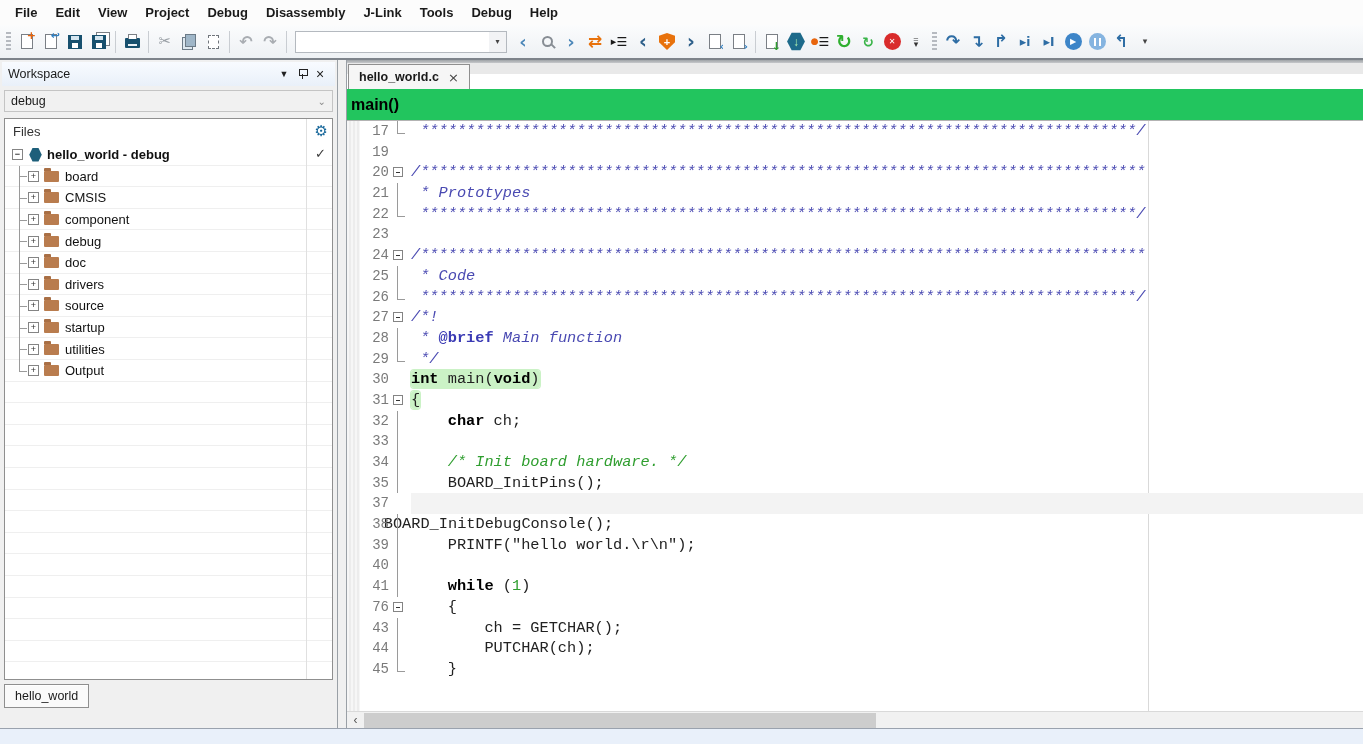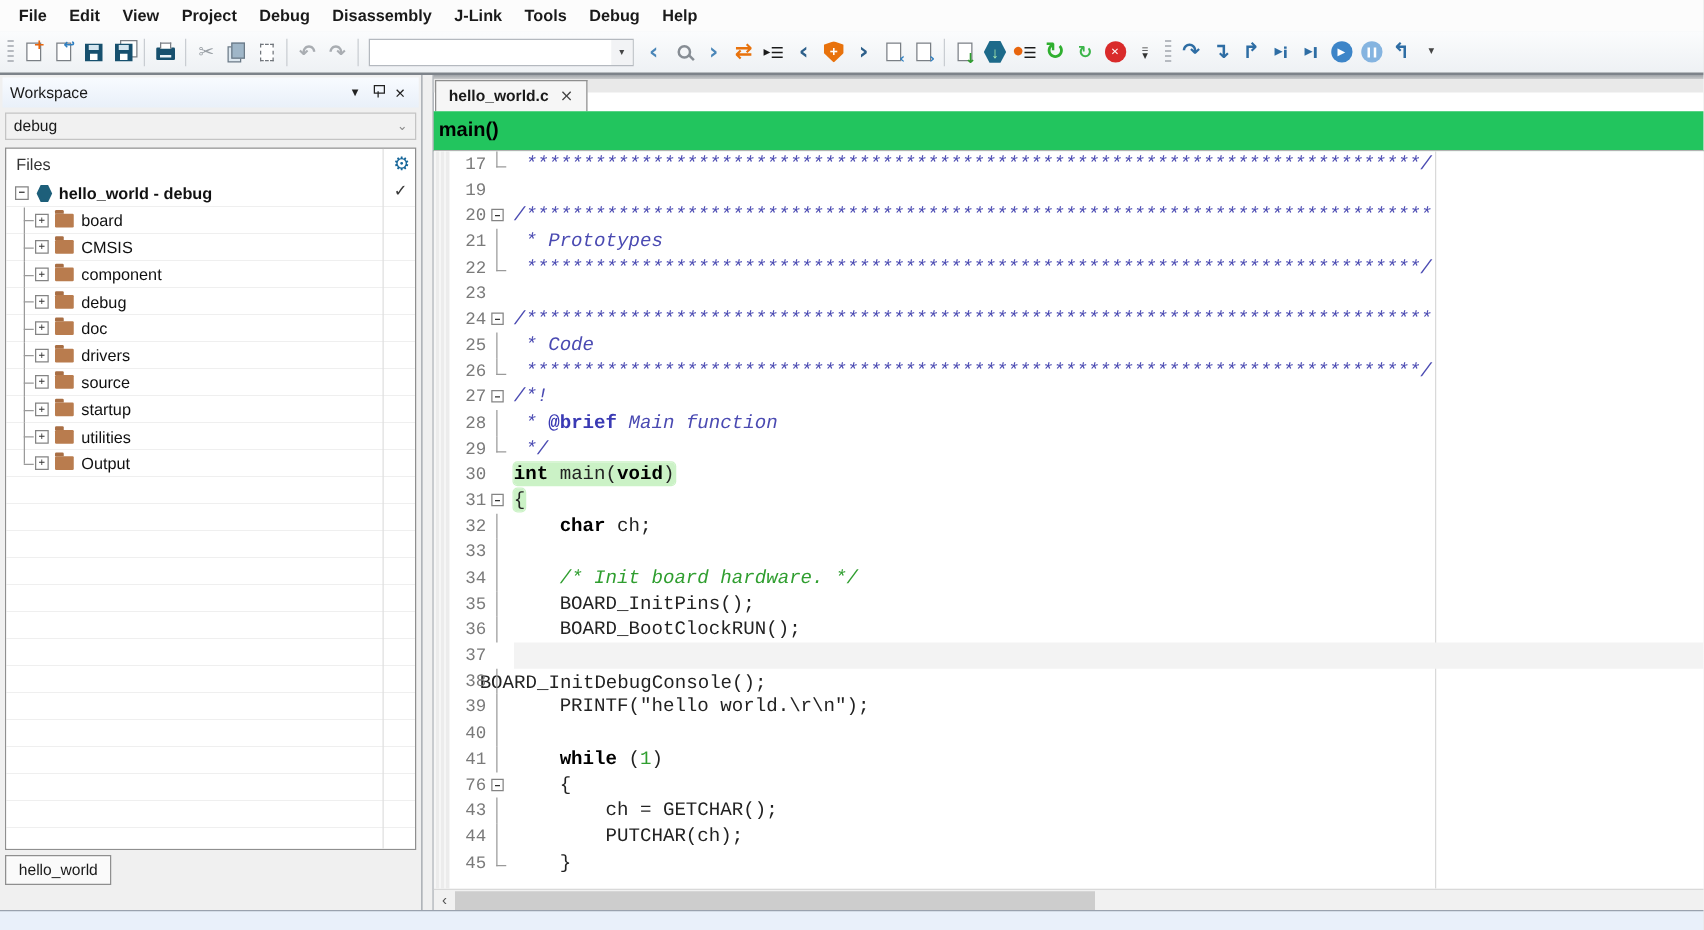--- a/index.html
+++ b/index.html
@@ -425,21 +425,20 @@
             <div class="cl"><span class="gut"><span class="ln">26</span></span><span class="fold f-end"></span><span class="codetext"><span class="cb"> ******************************************************************************/</span></span></div>
             <div class="cl"><span class="gut"><span class="ln">27</span></span><span class="fold"><span class="fbox"></span></span><span class="codetext"><span class="cb">/*!</span></span></div>
             <div class="cl"><span class="gut"><span class="ln">28</span></span><span class="fold f-line"></span><span class="codetext"><span class="cb"> * </span><span class="db">@brief</span><span class="cb"> Main function</span></span></div>
             <div class="cl"><span class="gut"><span class="ln">29</span></span><span class="fold f-end"></span><span class="codetext"><span class="cb"> */</span></span></div>
             <div class="cl"><span class="gut"><span class="ln">30</span></span><span class="fold"></span><span class="codetext"><span class="hl"><span class="kw">int</span><span class="pl"> main(</span><span class="kw">void</span><span class="pl">)</span></span></span></div>
             <div class="cl"><span class="gut"><span class="ln">31</span></span><span class="fold"><span class="fbox"></span></span><span class="codetext"><span class="hl"><span class="pl">{</span></span></span></div>
             <div class="cl"><span class="gut"><span class="ln">32</span></span><span class="fold f-line"></span><span class="codetext"><span class="pl">    </span><span class="kw">char</span><span class="pl"> ch;</span></span></div>
             <div class="cl"><span class="gut"><span class="ln">33</span></span><span class="fold f-line"></span><span class="codetext"></span></div>
             <div class="cl"><span class="gut"><span class="ln">34</span></span><span class="fold f-line"></span><span class="codetext"><span class="cg">    /* Init board hardware. */</span></span></div>
             <div class="cl"><span class="gut"><span class="ln">35</span></span><span class="fold f-line"></span><span class="codetext"><span class="pl">    BOARD_InitPins();</span></span></div>
-            <div class="cl"><span class="gut"><span class="ln">36</span></span><span class="fold f-line"></span><span class="codetext"><span class="pl">    BOARD_BootClockRUN();</span></span></div>
             <div class="cl band"><span class="gut"><span class="ln">37</span></span><span class="fold f-line"></span><span class="codetext"><span class="pl">    BOARD_InitDebugConsole();</span></span></div>
             <div class="cl"><span class="gut"><span class="ln">38</span></span><span class="fold f-line"></span><span class="codetext"></span></div>
             <div class="cl"><span class="gut"><span class="ln">39</span></span><span class="fold f-line"></span><span class="codetext"><span class="pl">    PRINTF("hello world.\r\n");</span></span></div>
             <div class="cl"><span class="gut"><span class="ln">40</span></span><span class="fold f-line"></span><span class="codetext"></span></div>
             <div class="cl"><span class="gut"><span class="ln">41</span></span><span class="fold f-line"></span><span class="codetext"><span class="pl">    </span><span class="kw">while</span><span class="pl"> (</span><span class="num">1</span><span class="pl">)</span></span></div>
             <div class="cl"><span class="gut"><span class="ln">76</span></span><span class="fold"><span class="fbox"></span></span><span class="codetext"><span class="pl">    {</span></span></div>
             <div class="cl"><span class="gut"><span class="ln">43</span></span><span class="fold f-line"></span><span class="codetext"><span class="pl">        ch = GETCHAR();</span></span></div>
             <div class="cl"><span class="gut"><span class="ln">44</span></span><span class="fold f-line"></span><span class="codetext"><span class="pl">        PUTCHAR(ch);</span></span></div>
             <div class="cl"><span class="gut"><span class="ln">45</span></span><span class="fold f-end"></span><span class="codetext"><span class="pl">    }</span></span></div>
           </div>

